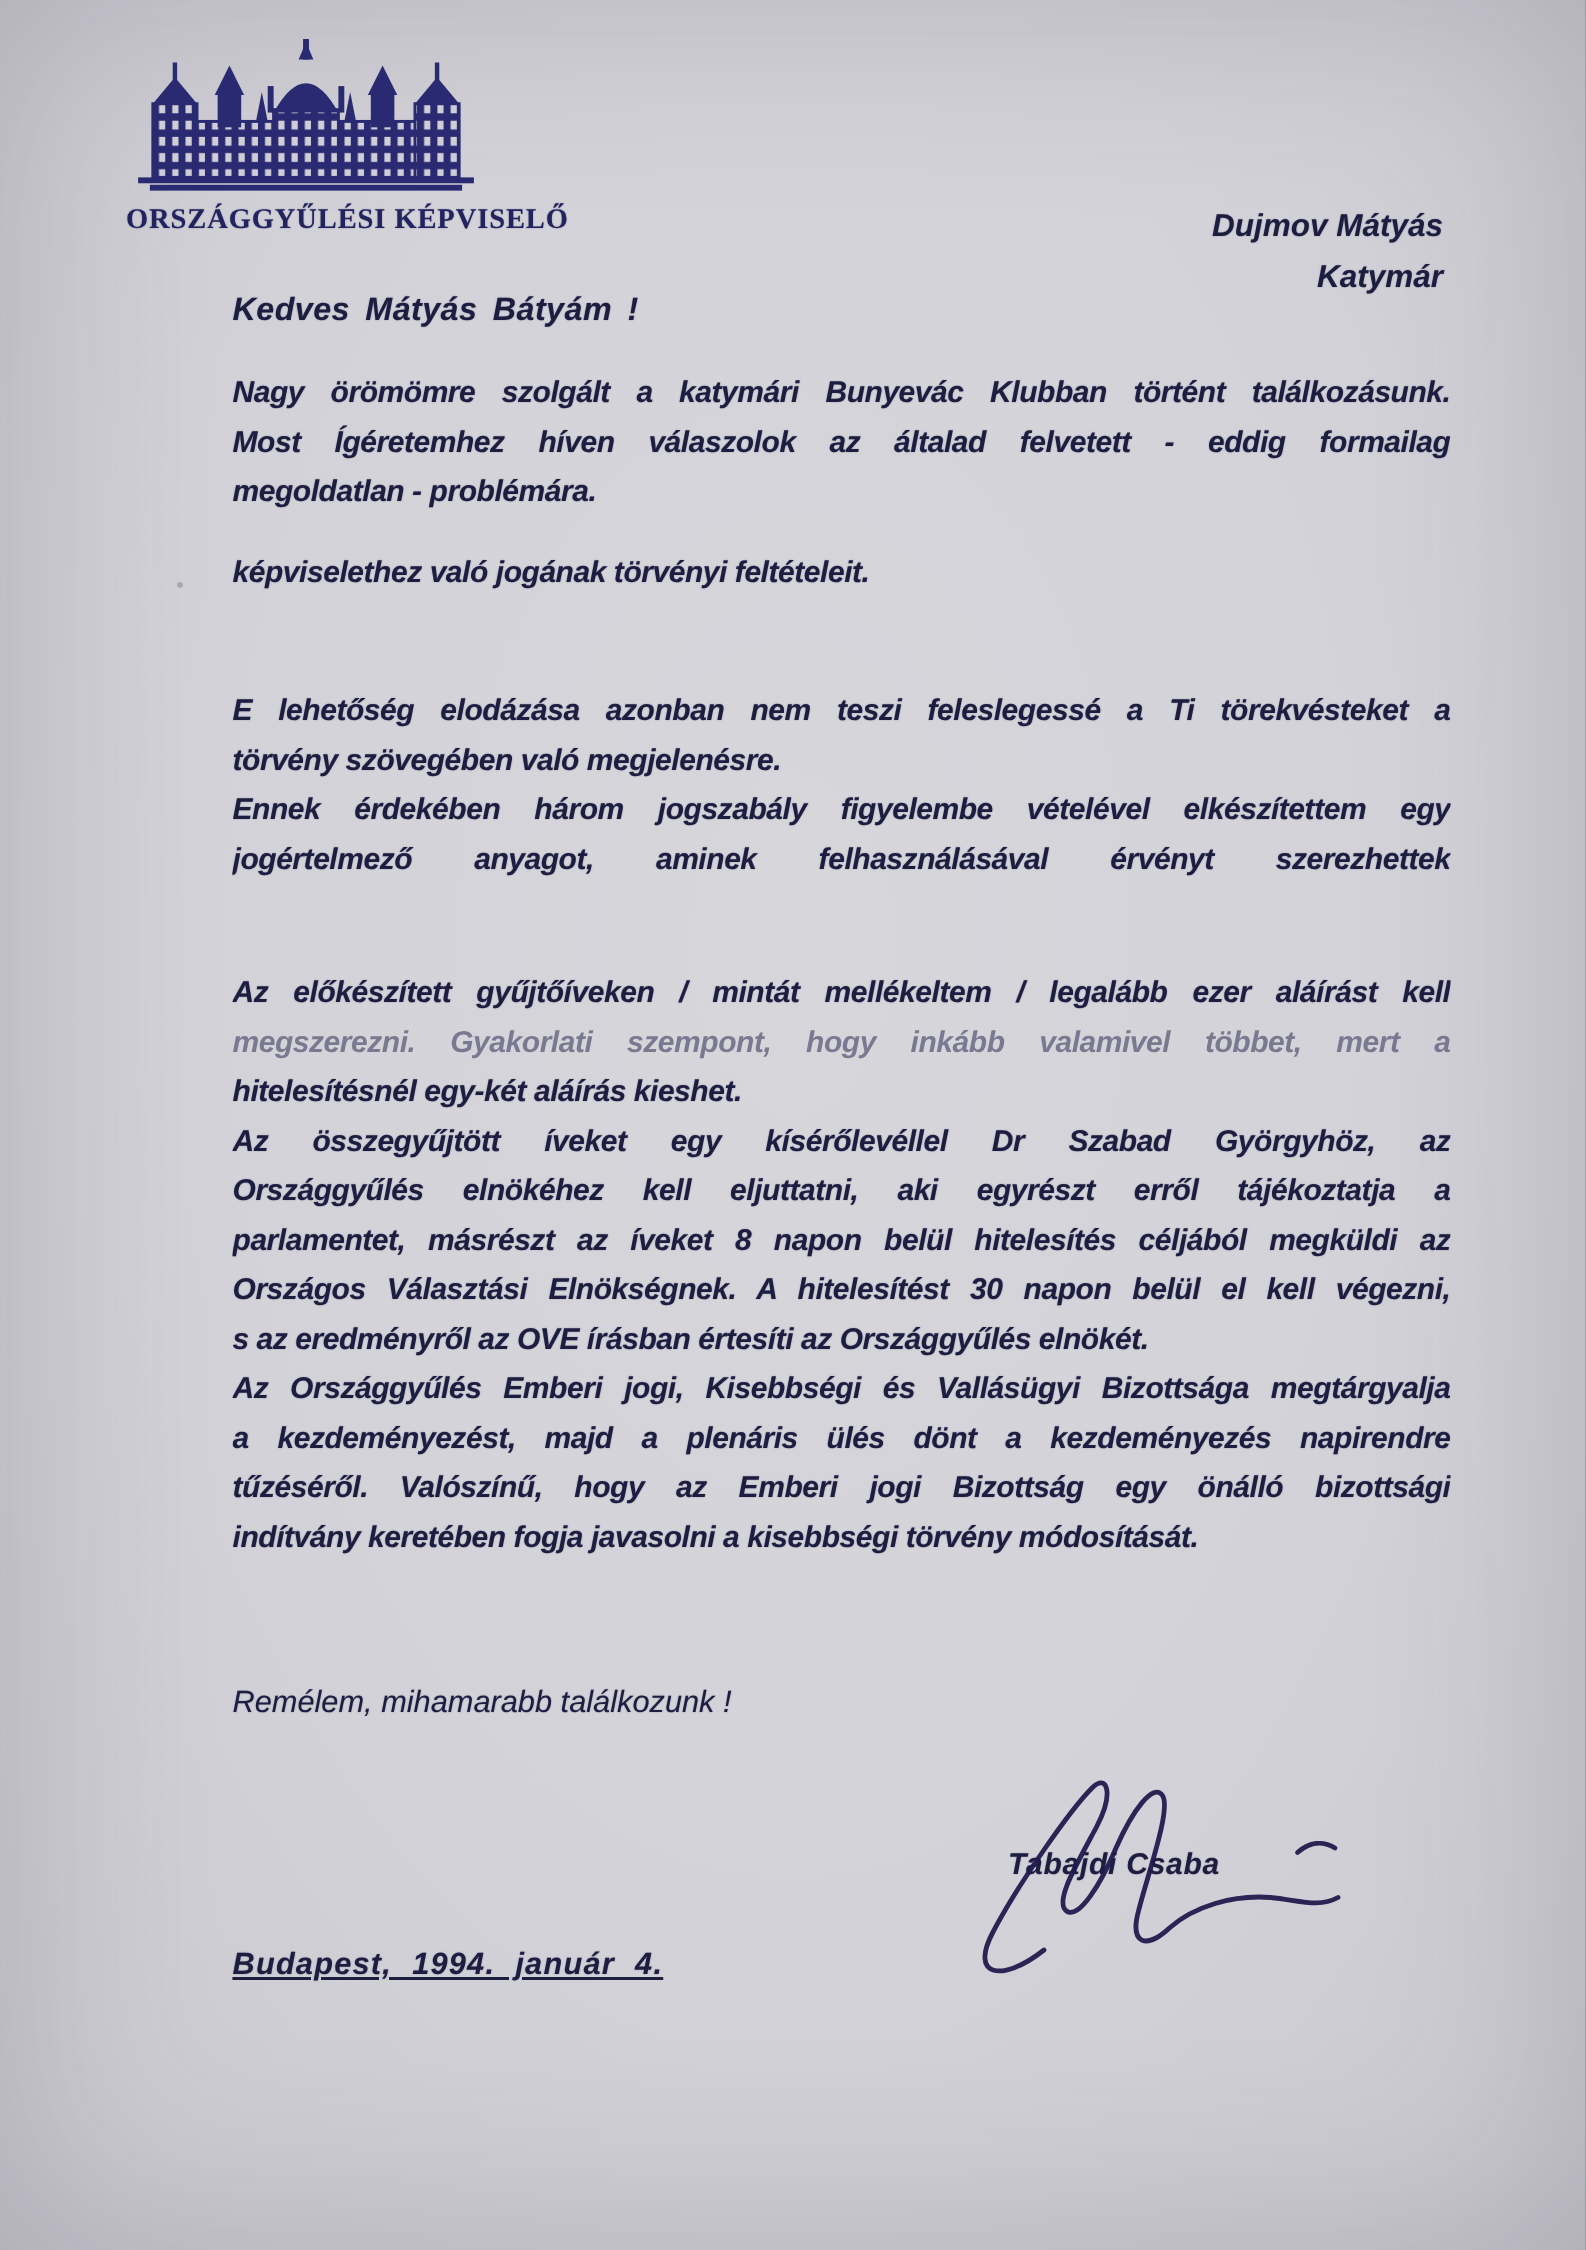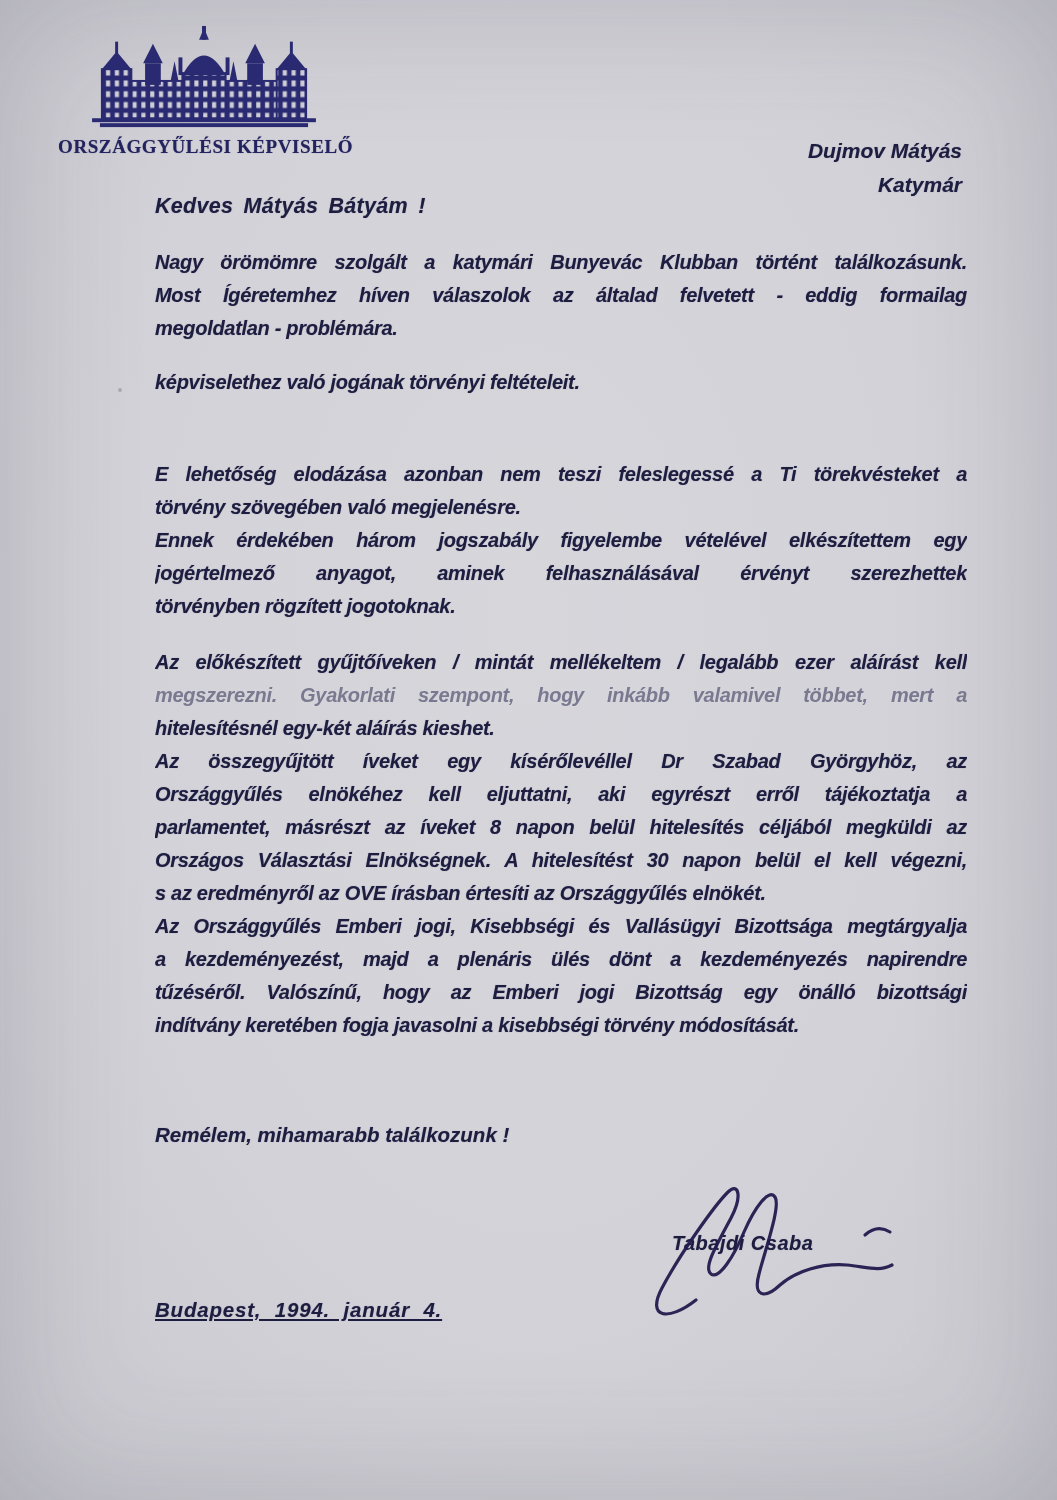--- a/index.html
+++ b/index.html
@@ -8,21 +8,21 @@
     width:1057px;height:1500px;
     margin:0 auto;
     background:radial-gradient(ellipse at 50% 42%, #d7d6db 0%, #d3d2d8 55%, #c9c8cf 100%);
     box-shadow:inset 0 0 140px rgba(70,70,85,0.22);
     overflow:hidden;
     font-family:"Liberation Sans", sans-serif;
   }
   
   .building{position:absolute;left:86px;top:24px;width:236px;height:108px;}
   .lh-caption{
-    position:absolute;left:58px;top:136px;width:300px;
+    position:absolute;left:84px;top:136px;width:300px;
     font-family:"Liberation Serif", serif;font-weight:700;font-size:19px;
     letter-spacing:.6px;color:#23235f;text-shadow:0 0 1px rgba(35,35,95,.45);
   }
   
   .recipient{
     position:absolute;right:95px;top:102px;text-align:right;
     font-style:italic;font-weight:700;font-size:21px;line-height:34px;
     color:#1d1d40;text-shadow:0 0 1px rgba(29,29,80,.4);margin-top:32px;
   }
   
@@ -43,21 +43,21 @@
     height:33px;line-height:33px;overflow:hidden;white-space:normal;
     font-style:italic;font-weight:700;font-size:20px;letter-spacing:-0.3px;
     color:#1d1d40;text-shadow:0 0 1px rgba(29,29,80,.4);
   }
   .line.just{text-align:justify;text-align-last:justify;}
   .line.left{text-align:left;}
   .line.faded{color:#63637f;opacity:.8;text-shadow:none;}
   
   .closing{
     position:absolute;left:155px;top:1116px;width:812px;
-    font-style:italic;font-weight:700;font-size:20.5px;line-height:37px;
+    font-style:italic;font-weight:400;font-size:20.5px;line-height:37px;
     color:#1d1d40;text-shadow:0 0 1px rgba(29,29,80,.4);
   }
   
   .typed-name{
     position:absolute;left:672px;top:1232px;
     font-style:italic;font-weight:700;font-size:20px;color:#1d1d40;
     letter-spacing:.5px;text-shadow:0 0 1px rgba(29,29,80,.4);
   }
   .sig-svg{position:absolute;left:618px;top:1172px;width:300px;height:150px;}
   
@@ -130,21 +130,20 @@
         <div class="line left">megoldatlan - problémára.</div>
       </div>
       <div class="para">
         <div class="line left">képviselethez való jogának törvényi feltételeit.</div>
       </div>
       <div class="para">
         <div class="line just">E lehetőség elodázása azonban nem teszi feleslegessé a Ti törekvésteket a</div>
         <div class="line left">törvény szövegében való megjelenésre.</div>
         <div class="line just">Ennek érdekében három jogszabály figyelembe vételével elkészítettem egy</div>
         <div class="line just">jogértelmező anyagot, aminek felhasználásával érvényt szerezhettek</div>
-        <div class="line left">törvényben rögzített jogotoknak.</div>
       </div>
       <div class="para">
         <div class="line just">Az előkészített gyűjtőíveken / mintát mellékeltem / legalább ezer aláírást kell</div>
         <div class="line just faded">megszerezni. Gyakorlati szempont, hogy inkább valamivel többet, mert a</div>
         <div class="line left">hitelesítésnél egy-két aláírás kieshet.</div>
         <div class="line just">Az összegyűjtött íveket egy kísérőlevéllel Dr Szabad Györgyhöz, az</div>
         <div class="line just">Országgyűlés elnökéhez kell eljuttatni, aki egyrészt erről tájékoztatja a</div>
         <div class="line just">parlamentet, másrészt az íveket 8 napon belül hitelesítés céljából megküldi az</div>
         <div class="line just">Országos Választási Elnökségnek. A hitelesítést 30 napon belül el kell végezni,</div>
         <div class="line left">s az eredményről az OVE írásban értesíti az Országgyűlés elnökét.</div>

